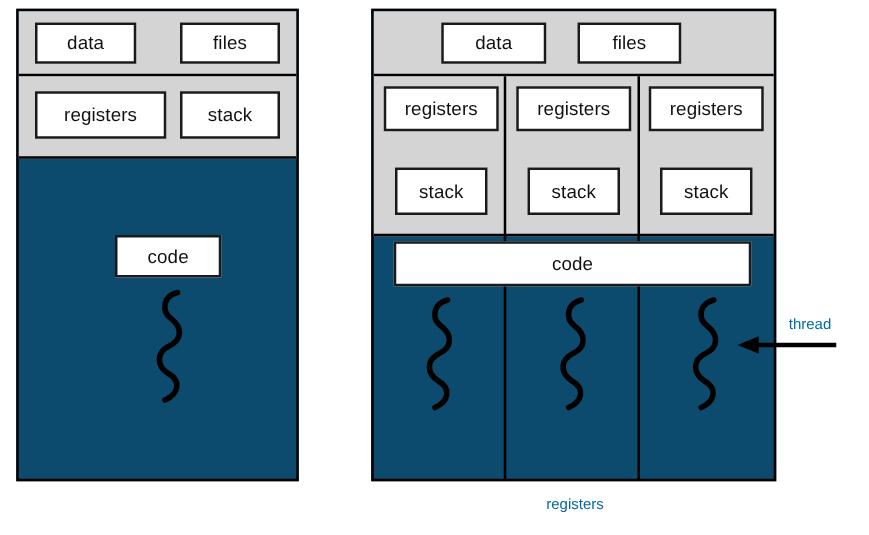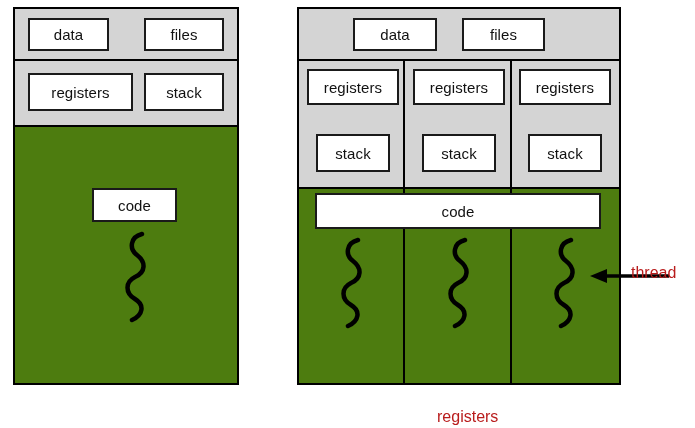--- a/index.html
+++ b/index.html
@@ -17,21 +17,21 @@
   .stage {
     position: absolute;
     left: 0; top: 0;
     width: 695px;
     height: 428px;
   }
 
   
   .panel {
     position: absolute;
-    background: #4d7c0f;
+    background: #0c4a6e;
     border: 2px solid #000000;
     box-sizing: border-box;
   }
   #single-panel { left: 13px;  top: 7px; width: 226px; height: 378px; }
   #multi-panel  { left: 297px; top: 7px; width: 324px; height: 378px; }
 
   
   .gray-band {
     position: absolute;
     background: #d4d4d4;
@@ -75,24 +75,23 @@
     position: absolute;
     left: 588px;
     top: 268px;
     width: 82px;
     height: 16px;
   }
   #thread-arrow svg { display: block; width: 100%; height: 100%; }
 
   .caption {
     position: absolute;
-    font-size: 16px;
-    color: #b91c1c;
+    font-size: 12px;
+    color: #0369a1;
     white-space: nowrap;
-    margin-top: 12px;
   }
   #thread-label { left: 631px; top: 252px; }
   #threaded-caption { left: 437px; top: 396px; }
 </style>
 </head>
 <body>
 
 <div class="stage">
 
   <div class="panel" id="single-panel">

